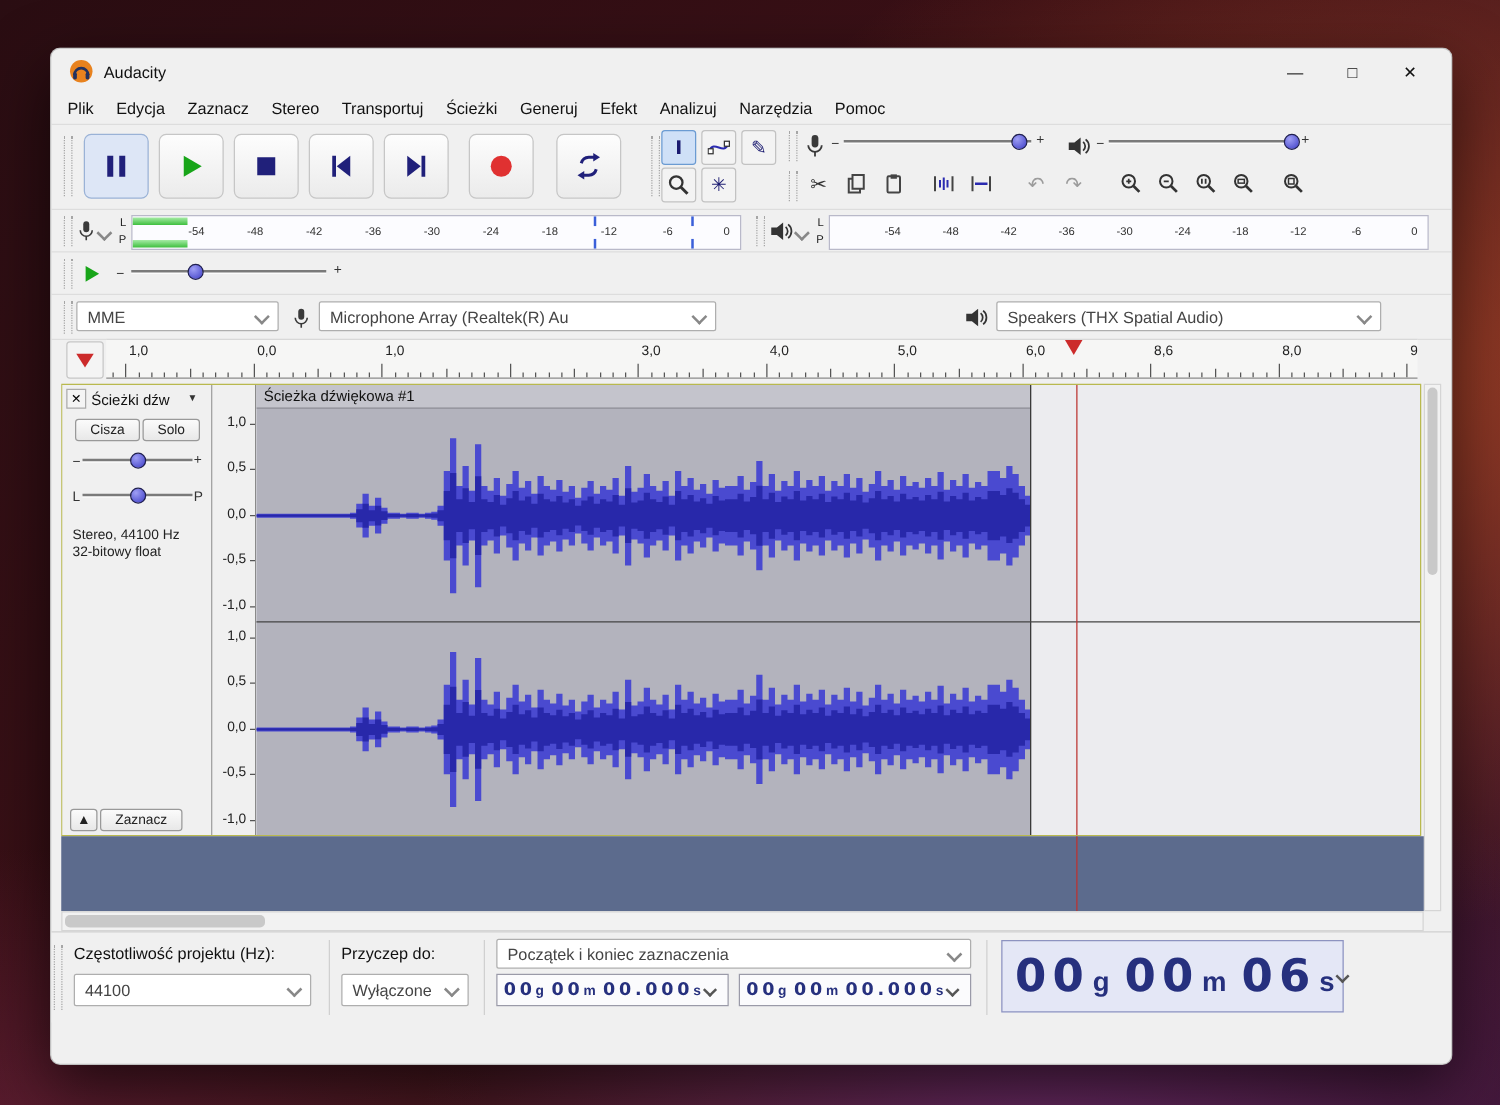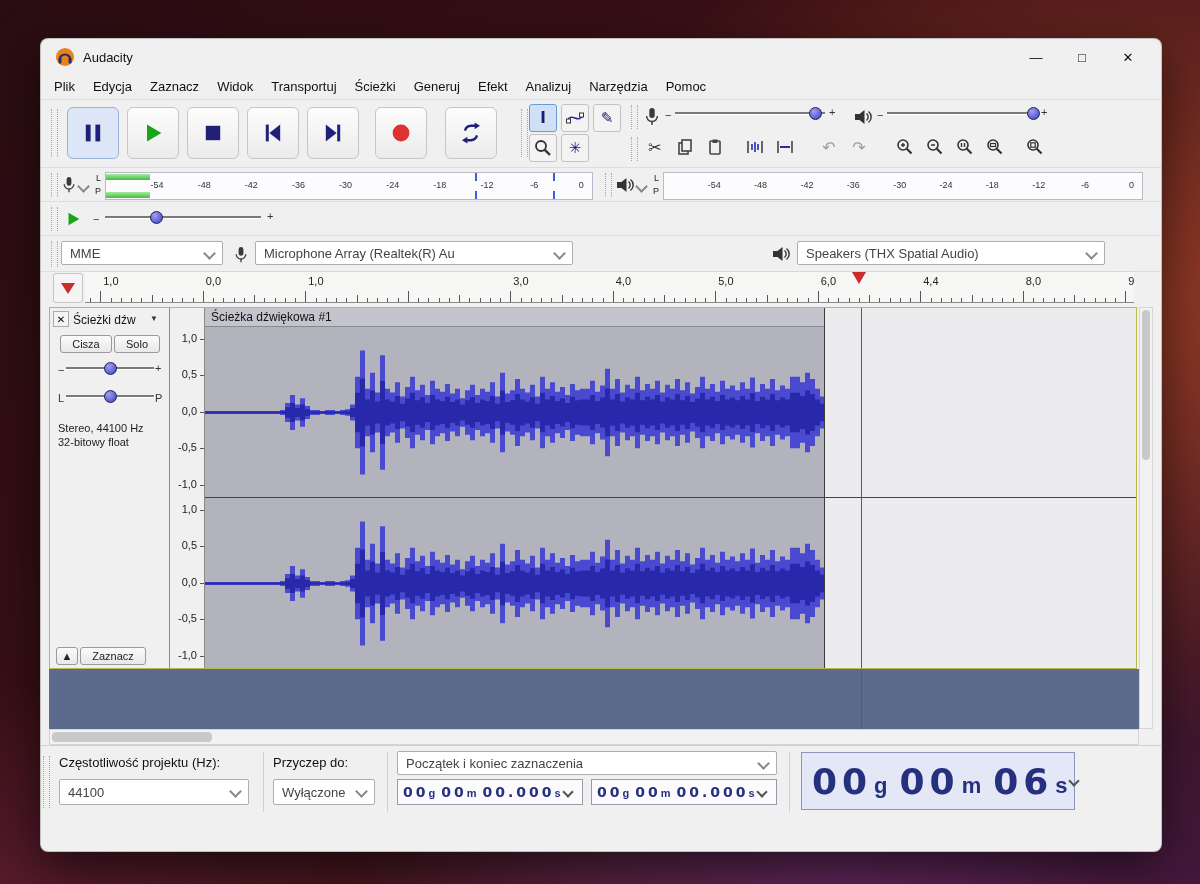--- a/index.html
+++ b/index.html
@@ -107,21 +107,21 @@
       <span class="win-btn">—</span>
       <span class="win-btn">□</span>
       <span class="win-btn">✕</span>
     </div>
   </div>
 
   <div class="menubar" id="menubar">
         <span class="menu-item">Plik</span>
         <span class="menu-item">Edycja</span>
         <span class="menu-item">Zaznacz</span>
-        <span class="menu-item">Widok</span>
+        <span class="menu-item">Stereo</span>
         <span class="menu-item">Transportuj</span>
         <span class="menu-item">Ścieżki</span>
         <span class="menu-item">Generuj</span>
         <span class="menu-item">Efekt</span>
         <span class="menu-item">Analizuj</span>
         <span class="menu-item">Narzędzia</span>
         <span class="menu-item">Pomoc</span>
       </div>
   <div class="rowline" style="top:60px"></div>
 
@@ -479,21 +479,21 @@
           <div class="tick" style="left: 732.75px; height: 11px;"></div>
           <div class="tick" style="left: 743px; height: 4px;"></div>
           <div class="tick" style="left: 753.25px; height: 4px;"></div>
           <div class="tick" style="left: 763.5px; height: 4px;"></div>
           <div class="tick" style="left: 773.75px; height: 4px;"></div>
           <div class="tick" style="left: 784px; height: 7px;"></div>
           <div class="tick" style="left: 794.25px; height: 4px;"></div>
           <div class="tick" style="left: 804.5px; height: 4px;"></div>
           <div class="tick" style="left: 814.75px; height: 4px;"></div>
           <div class="tick" style="left: 825px; height: 4px;"></div>
-          <span class="ruler-label" style="left: 838.25px;">4,4</span>
+          <span class="ruler-label" style="left: 838.25px;">8,6</span>
           <div class="tick" style="left: 835.25px; height: 11px;"></div>
           <div class="tick" style="left: 845.5px; height: 4px;"></div>
           <div class="tick" style="left: 855.75px; height: 4px;"></div>
           <div class="tick" style="left: 866px; height: 4px;"></div>
           <div class="tick" style="left: 876.25px; height: 4px;"></div>
           <div class="tick" style="left: 886.5px; height: 7px;"></div>
           <div class="tick" style="left: 896.75px; height: 4px;"></div>
           <div class="tick" style="left: 907px; height: 4px;"></div>
           <div class="tick" style="left: 917.25px; height: 4px;"></div>
           <div class="tick" style="left: 927.5px; height: 4px;"></div>

